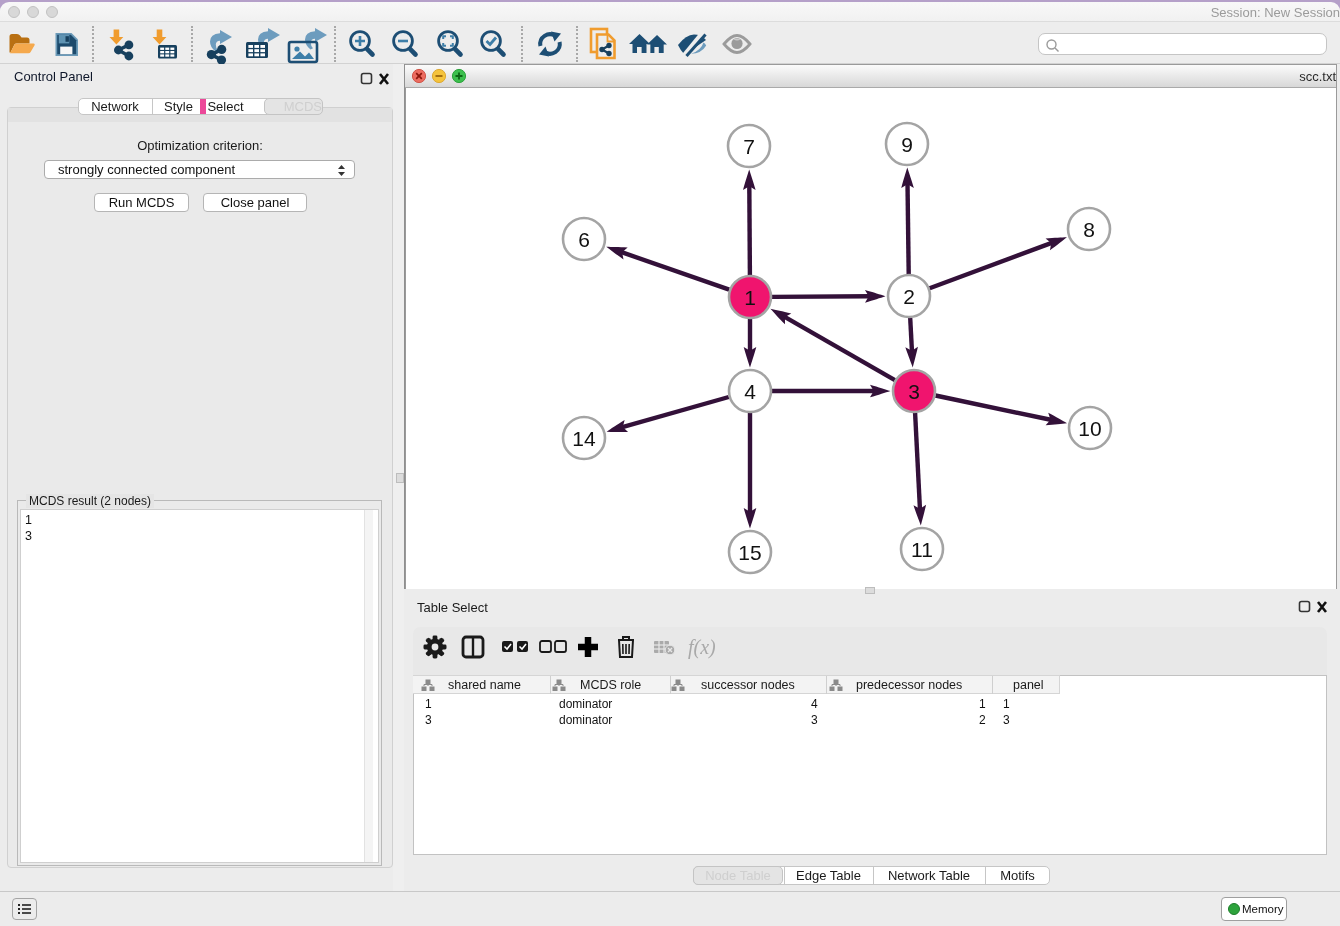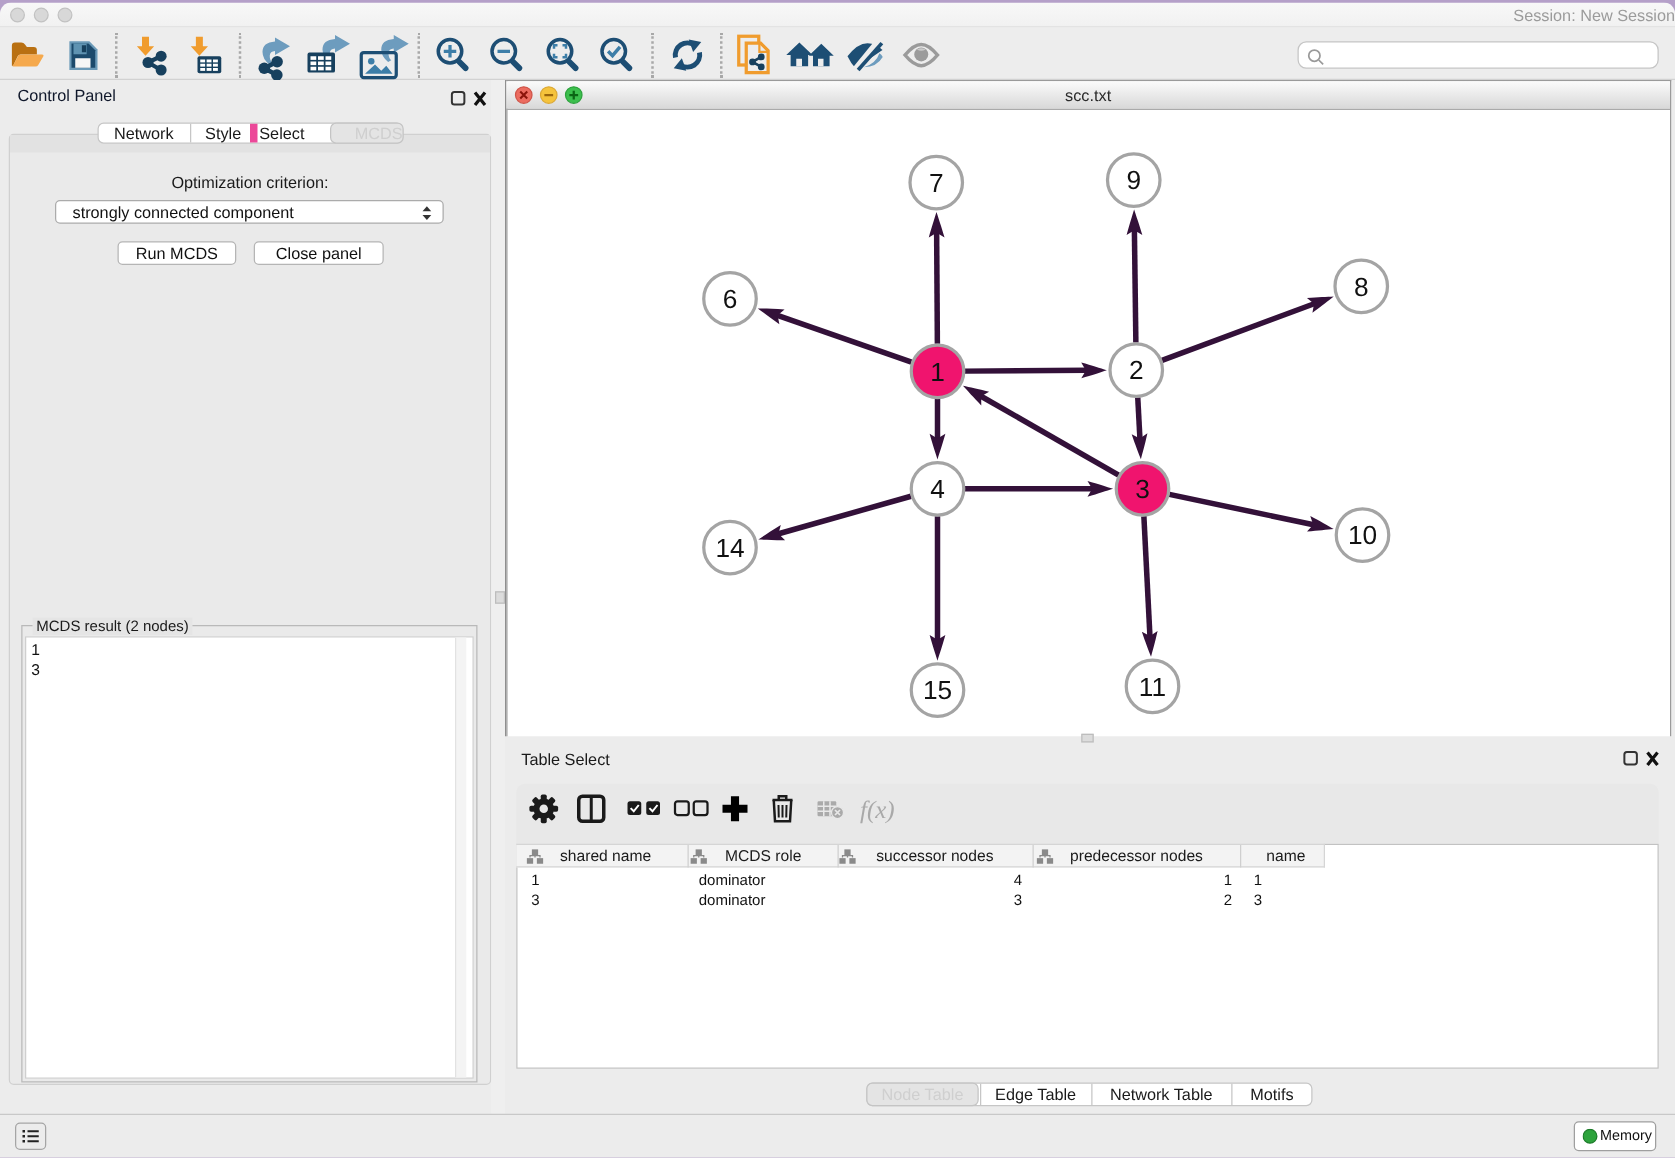--- a/index.html
+++ b/index.html
@@ -25,37 +25,37 @@
 #grplbl{position:absolute;left:26px;top:494px;background:#e5e5e5;padding:0 3px;font-size:12px;color:#1a1a1a}
 #grptxt{position:absolute;left:20px;top:509px;width:359px;height:354px;background:#fff;border:1px solid #cfcfcf;font-size:12.5px;color:#111;line-height:16px;padding:2px 0 0 4px}
 #grpsb{position:absolute;left:364px;top:510px;width:9px;height:352px;background:#f4f4f4;border-left:1px solid #e2e2e2}
 
 #vsplit{position:absolute;left:393px;top:64px;width:11px;height:827px;background:#efefef}
 #vline{position:absolute;left:404px;top:64px;width:1px;height:525px;background:#8f8f8f}
 #vknob{position:absolute;left:396px;top:473px;width:8px;height:10px;background:#dcdcdc;border:1px solid #bdbdbd}
 
 #netframe{position:absolute;left:405px;top:64px;width:932px;height:525px;border:1px solid #9a9a9a;border-bottom:none;background:#fff}
 #nettitle{position:absolute;left:405px;top:65px;width:931px;height:23px;background:linear-gradient(#fbfbfb,#d8d8d8);border-bottom:1px solid #aaa}
-#netname{position:absolute;top:4px;left:0;width:931px;text-align:center;font-size:13px;color:#2a2a2a}
+#netname{position:absolute;top:4px;left:0;width:931px;text-align:right;font-size:13px;color:#2a2a2a}
 #hknob{position:absolute;left:865px;top:587px;width:10px;height:7px;background:#dcdcdc;border:1px solid #bdbdbd}
 
 #tptitle{position:absolute;left:417px;top:600px;font-size:13px;color:#1a1a1a}
 #tpbar{position:absolute;left:413px;top:627px;width:914px;height:48px;background:#e8e8e8;border-radius:7px 7px 0 0}
 #tptable{position:absolute;left:413px;top:675px;width:914px;height:180px;background:#fff;border:1px solid #c2c2c2}
 #thead{position:absolute;left:413px;top:675px;width:647px;height:19px;background:#f3f3f3;border:1px solid #d5d5d5;border-left:none}
 .thsep{position:absolute;top:676px;width:1px;height:18px;background:#cfcfcf}
 .hcell{position:absolute;top:678px;font-size:12.5px;color:#1a1a1a}
 .tcell{position:absolute;font-size:12px;color:#111}
 
 #tabs2{position:absolute;left:693px;top:866px;width:357px;height:19px;background:#fff;border:1px solid #c6c6c6;border-radius:5px;z-index:3}
 #segNT{position:absolute;left:-1px;top:-1px;width:90px;height:19px;background:#e4e4e4;border:1px solid #c4c4c4;border-radius:5px;color:#cfcfcf;font-size:13px;font-weight:500;text-align:center;line-height:17px}
 .seg2{position:absolute;top:0;height:17px;font-size:13px;font-weight:500;color:#1a1a1a;text-align:center;line-height:17px}
 
 #statusdiv{position:absolute;left:0;top:891px;width:1340px;height:1px;background:#c8c8c8}
-#membtn{position:absolute;left:1259px;top:897px;width:66px;height:24px;background:#fff;border:1px solid #9f9f9f;border-radius:4px;font-size:12px;color:#111}
+#membtn{position:absolute;left:1221px;top:897px;width:66px;height:24px;background:#fff;border:1px solid #9f9f9f;border-radius:4px;font-size:12px;color:#111}
 #lstbtn{position:absolute;left:12px;top:898px;width:25px;height:22px;background:#ececec;border:1px solid #a5a5a5;border-radius:4px}
 </style></head>
 <body>
 <div id="win"></div>
 <div id="titlebar">
   <div class="tl" style="left:8px"></div>
     <div class="tl" style="left:27px"></div>
     <div class="tl" style="left:46px"></div>
   <div id="wtitle">Session: New Session</div>
 </div>
@@ -378,21 +378,21 @@
     </g>
   </svg>
 <div class="thsep" style="left:550px"></div>
 <div class="thsep" style="left:670px"></div>
 <div class="thsep" style="left:826px"></div>
 <div class="thsep" style="left:992px"></div>
 <div class="hcell" style="left:448px">shared name</div>
 <div class="hcell" style="left:580px">MCDS role</div>
 <div class="hcell" style="left:701px">successor nodes</div>
 <div class="hcell" style="left:856px">predecessor nodes</div>
-<div class="hcell" style="left:1013px">name</div>
+<div class="hcell" style="left:1013px">panel</div>
 <div class="tcell" style="left:425px;top:697px">1</div>
 <div class="tcell" style="left:559px;top:697px">dominator</div>
 <div class="tcell" style="left:811px;top:697px">4</div>
 <div class="tcell" style="left:979px;top:697px">1</div>
 <div class="tcell" style="left:1003px;top:697px">1</div>
 <div class="tcell" style="left:425px;top:713px">3</div>
 <div class="tcell" style="left:559px;top:713px">dominator</div>
 <div class="tcell" style="left:811px;top:713px">3</div>
 <div class="tcell" style="left:979px;top:713px">2</div>
 <div class="tcell" style="left:1003px;top:713px">3</div>

